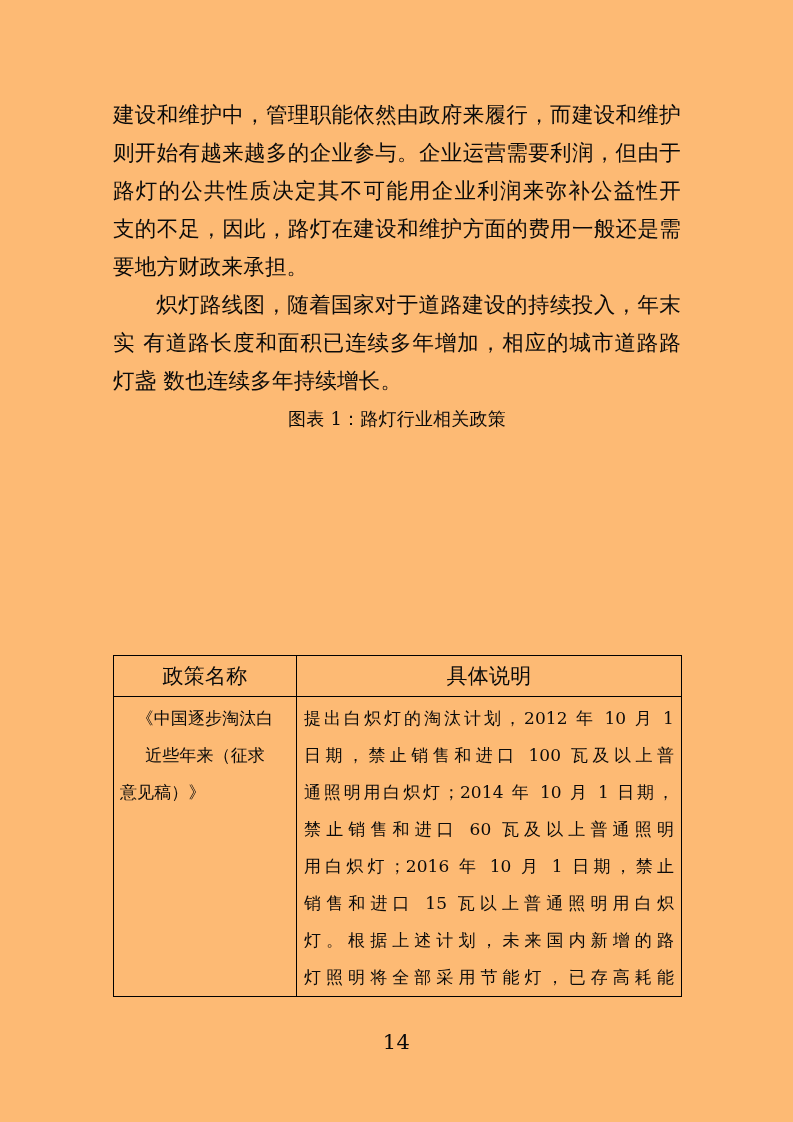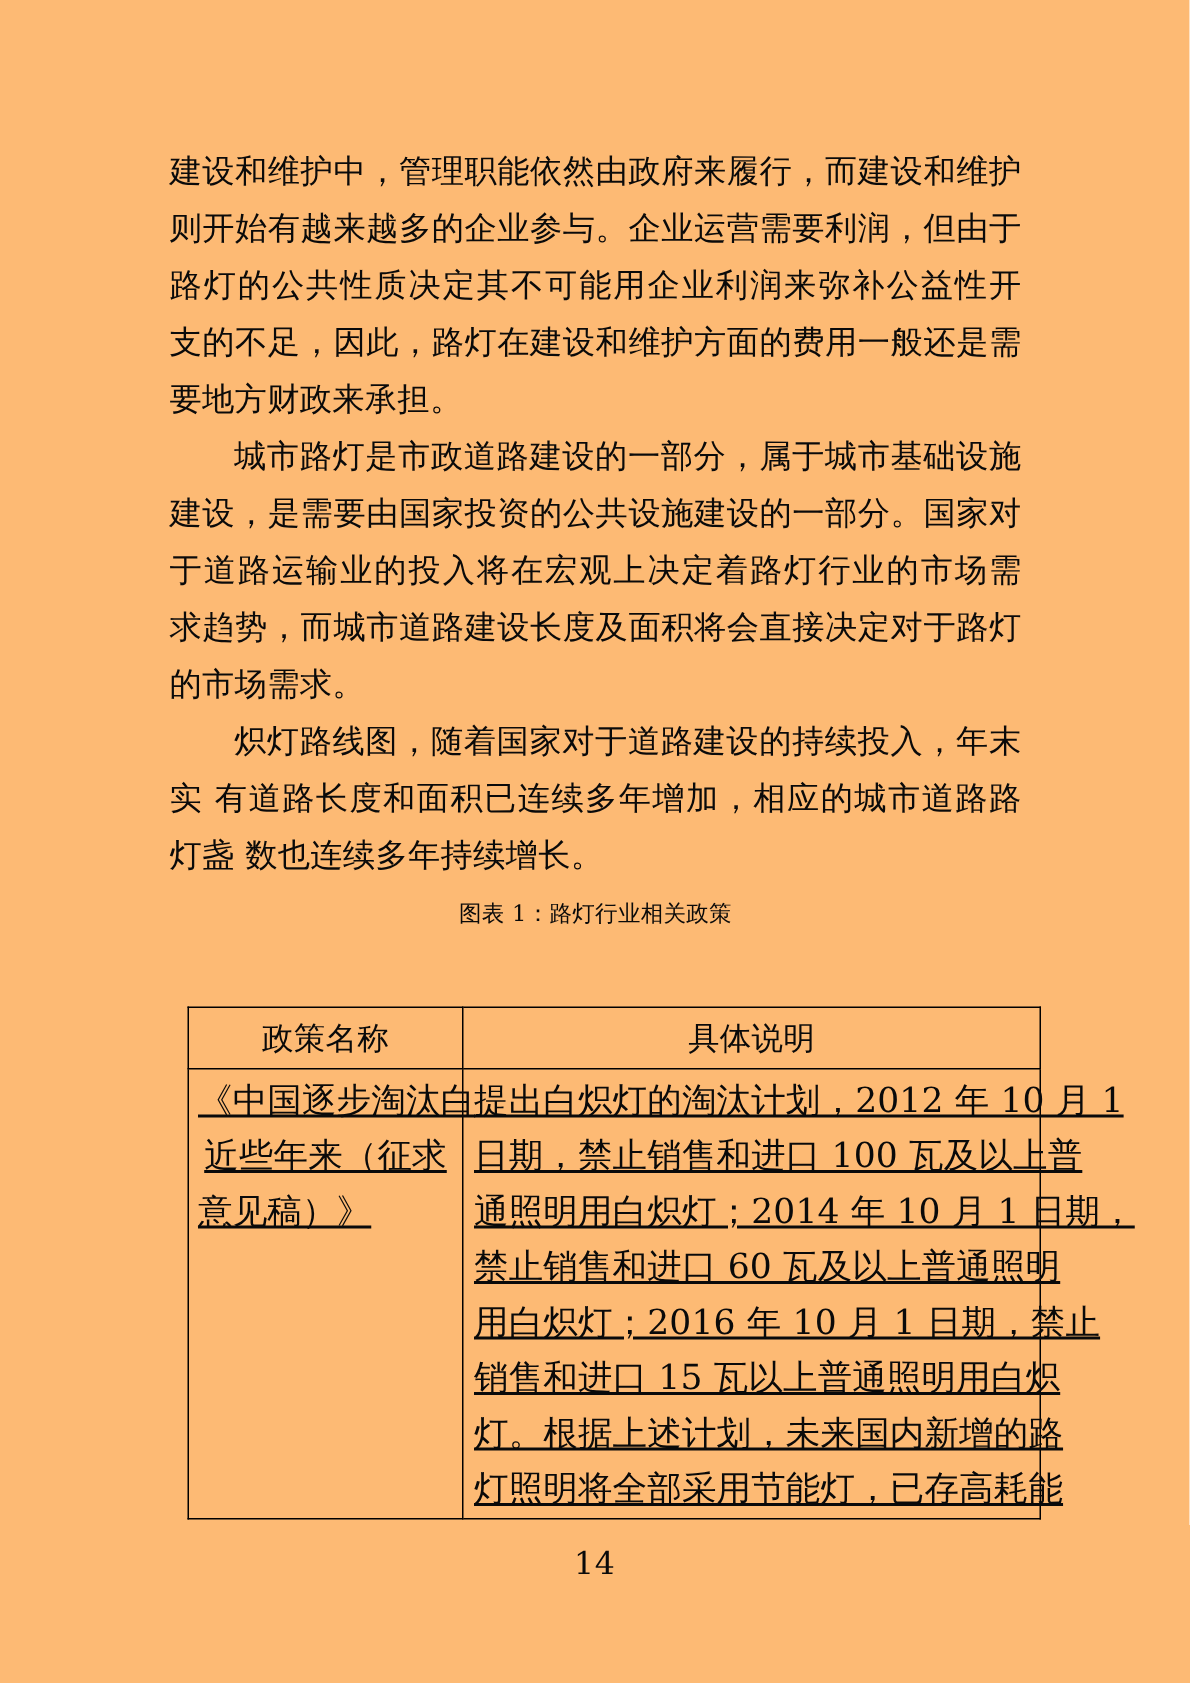--- a/index.html
+++ b/index.html
@@ -45,36 +45,35 @@
 
   .section-heading {
     font-size: 21.5px;
     line-height: 38px;
     margin: 0;
     text-indent: 2.4em;
     letter-spacing: 0.2px;
   }
 
   .table-caption {
-    font-size: 15px;
+    font-size: 18px;
     line-height: 38px;
     margin: 0;
     text-align: center;
     letter-spacing: 0.2px;
   }
 
   
   .policy-table {
     position: absolute;
     left: 113px;
-    top: 671px;
+    top: 655px;
     width: 568px;
     border-collapse: collapse;
     table-layout: fixed;
-    margin-left: 12px;
   }
 
   .policy-table td,
   .policy-table th {
     border: 1px solid #000000;
     padding: 0;
     vertical-align: top;
     font-weight: normal;
   }
 
@@ -87,25 +86,24 @@
     text-align: center;
     font-size: 21px;
     letter-spacing: 0.2px;
   }
 
   .cell-lines {
     padding: 3px 7px 0 7px;
   }
 
   .cell-line {
-    font-size: 23px;
+    font-size: 17px;
     line-height: 37px;
     white-space: nowrap;
     letter-spacing: 0.1px;
-    text-decoration: underline;
   }
 
   .cell-line.center  { text-align: center; }
   .cell-line.spread  {
     text-align: justify;
     text-align-last: justify;
   }
   .cell-line.plain   { text-align: left; }
 
   
@@ -130,27 +128,20 @@
   <div class="content">
 
     <p class="para">
       <span>建设和维护中，管理职能依然由政府来履行，而建设和维护</span>
       <span>则开始有越来越多的企业参与。企业运营需要利润，但由于</span>
       <span>路灯的公共性质决定其不可能用企业利润来弥补公益性开</span>
       <span>支的不足，因此，路灯在建设和维护方面的费用一般还是需</span>
       <span>要地方财政来承担。</span>
     </p>
 
-    <p class="para indent">
-      <span>城市路灯是市政道路建设的一部分，属于城市基础设施</span>
-      <span>建设，是需要由国家投资的公共设施建设的一部分。国家对</span>
-      <span>于道路运输业的投入将在宏观上决定着路灯行业的市场需</span>
-      <span>求趋势，而城市道路建设长度及面积将会直接决定对于路灯</span>
-      <span>的市场需求。</span>
-    </p>
 
     <p class="para indent">
       <span>炽灯路线图，随着国家对于道路建设的持续投入，年末实</span>
       <span>有道路长度和面积已连续多年增加，相应的城市道路路灯盏</span>
       <span>数也连续多年持续增长。</span>
     </p>
 
 
     <p class="table-caption">图表 1：路灯行业相关政策</p>
 

